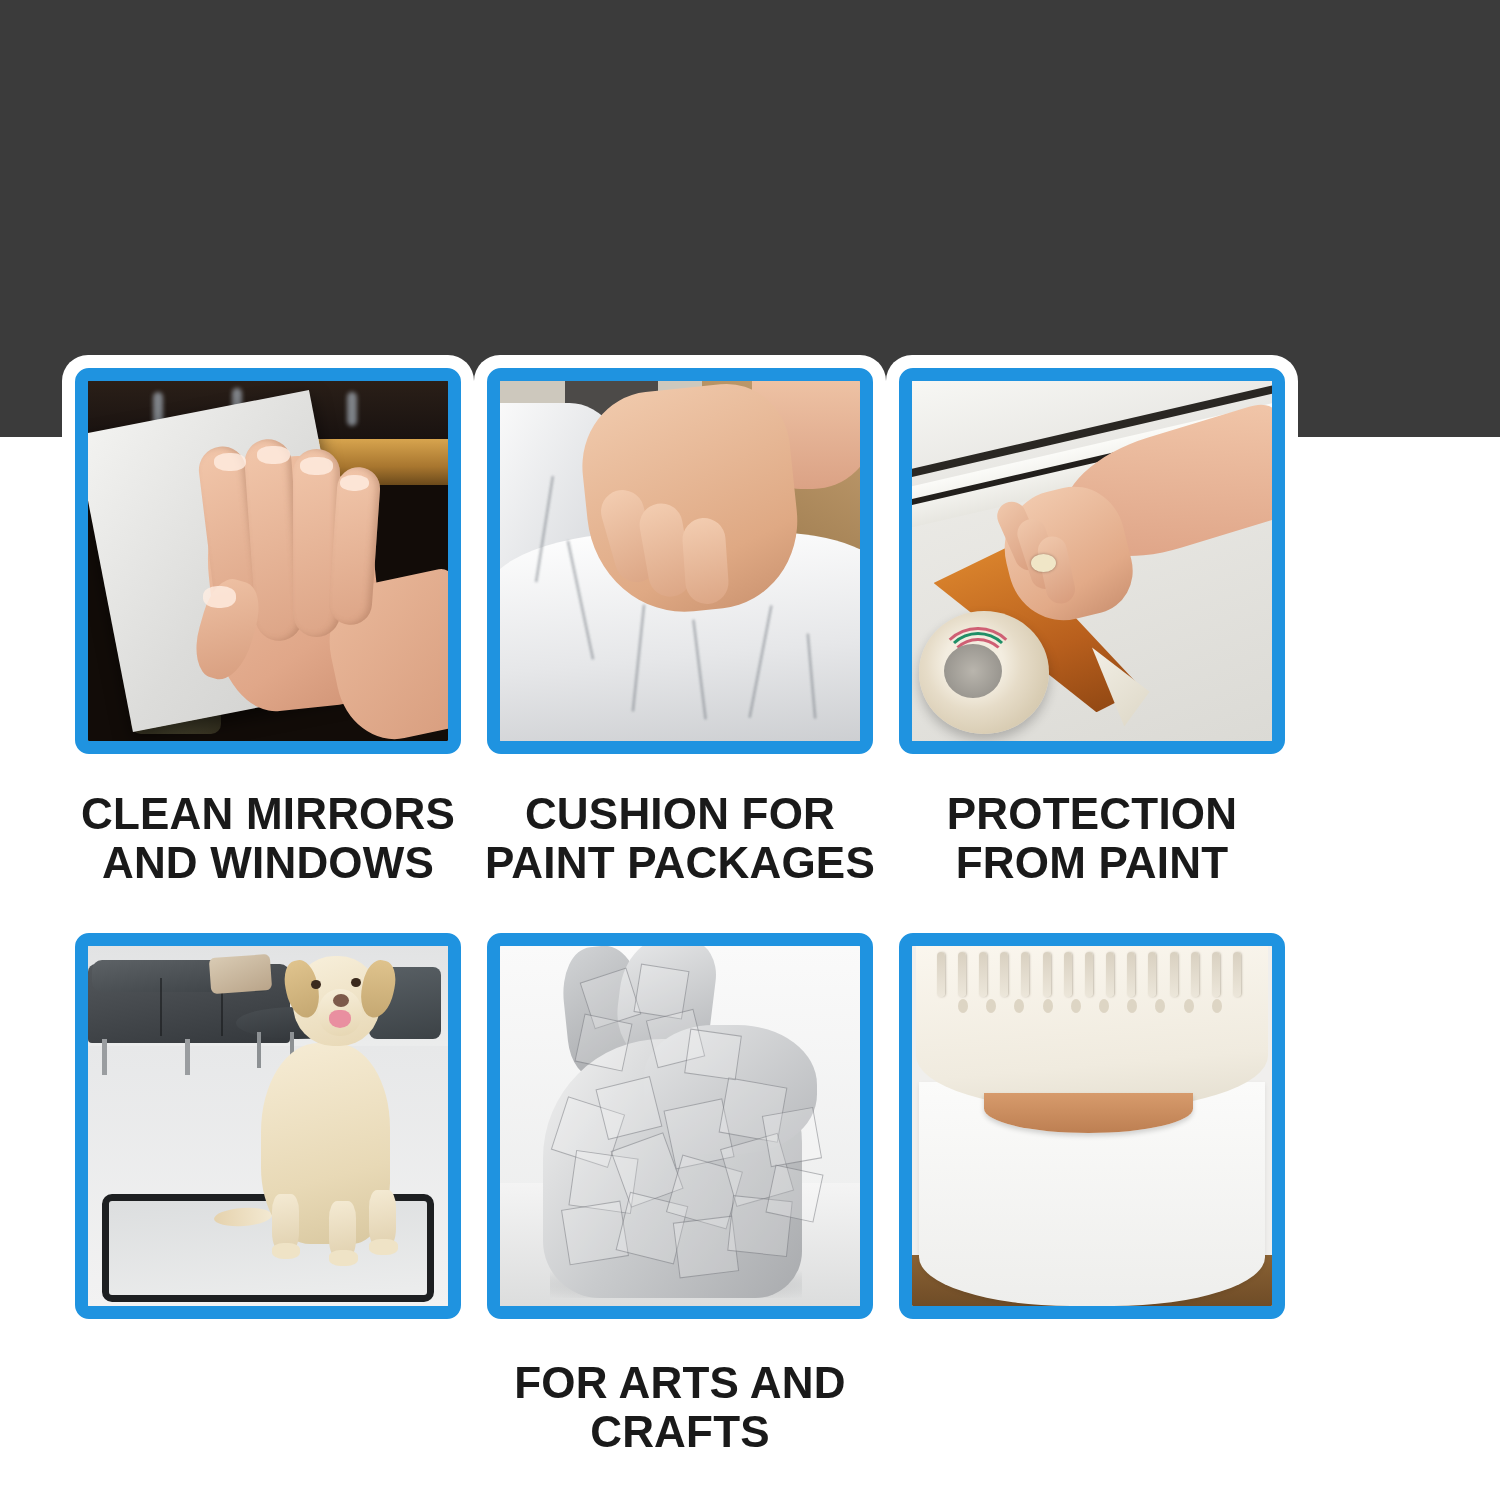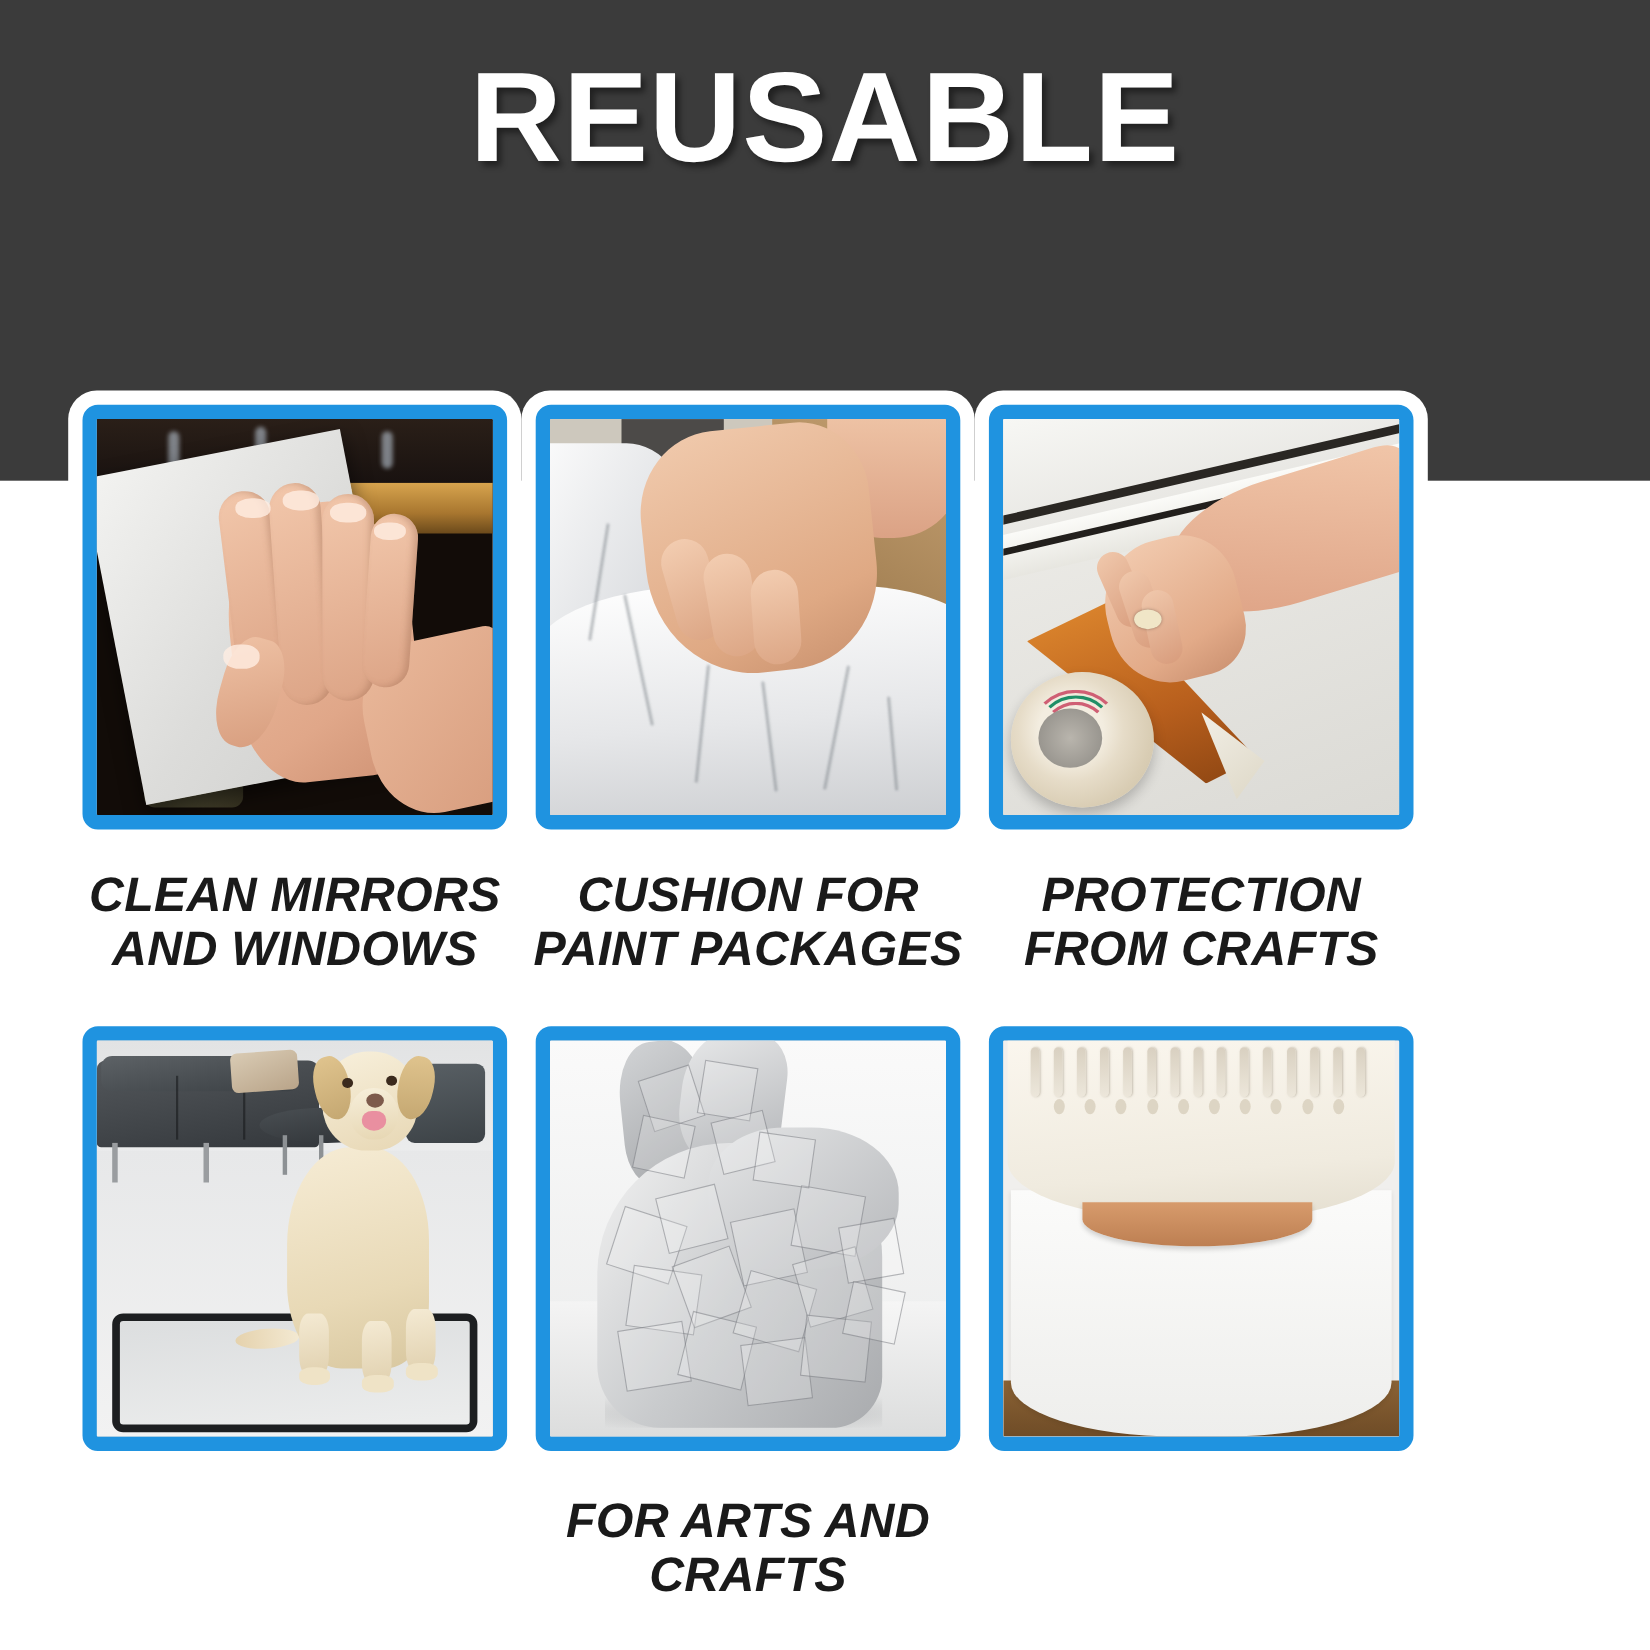--- a/index.html
+++ b/index.html
@@ -57,21 +57,20 @@
     text-shadow: 3px 4px 5px rgba(0,0,0,0.42);
     font-family: "Liberation Sans", sans-serif;
   }
 
   
   .grid {
     position: absolute;
     left: 0;
     top: 355px;
     width: 1312px;
-    font-style: italic;
   }
   .row {
     display: flex;
     justify-content: space-between;
     padding: 0 62px;
     box-sizing: border-box;
   }
   .row.row2 { margin-top: 32px; }
 
   .cell {
@@ -478,21 +477,20 @@
     background: rgba(255,238,226,0.8);
   }
 </style>
 </head>
 <body>
 
 <div class="poster">
 
   <div class="header-band"></div>
 
-  <div class="headline">REUSABLE</div>
 
 
   <div class="grid">
 
     <div class="row row1">
 
       <div class="cell">
         <div class="card">
           <div class="card-inner">
             <div class="photo p-mirror">
@@ -567,21 +565,21 @@
               <div class="ring"></div>
               <div class="taperoll"></div>
               <div class="tapestripe ts1"></div>
               <div class="tapestripe ts2"></div>
               <div class="tapestripe ts3"></div>
               <div class="tapehole"></div>
             </div>
           </div>
         </div>
         <div class="caption">PROTECTION
-FROM CRAFTS</div>
+FROM PAINT</div>
       </div>
     </div>
 
     <div class="row row2">
 
       <div class="cell">
         <div class="card">
           <div class="card-inner">
             <div class="photo p-dog">
               <div class="wallbg"></div>

